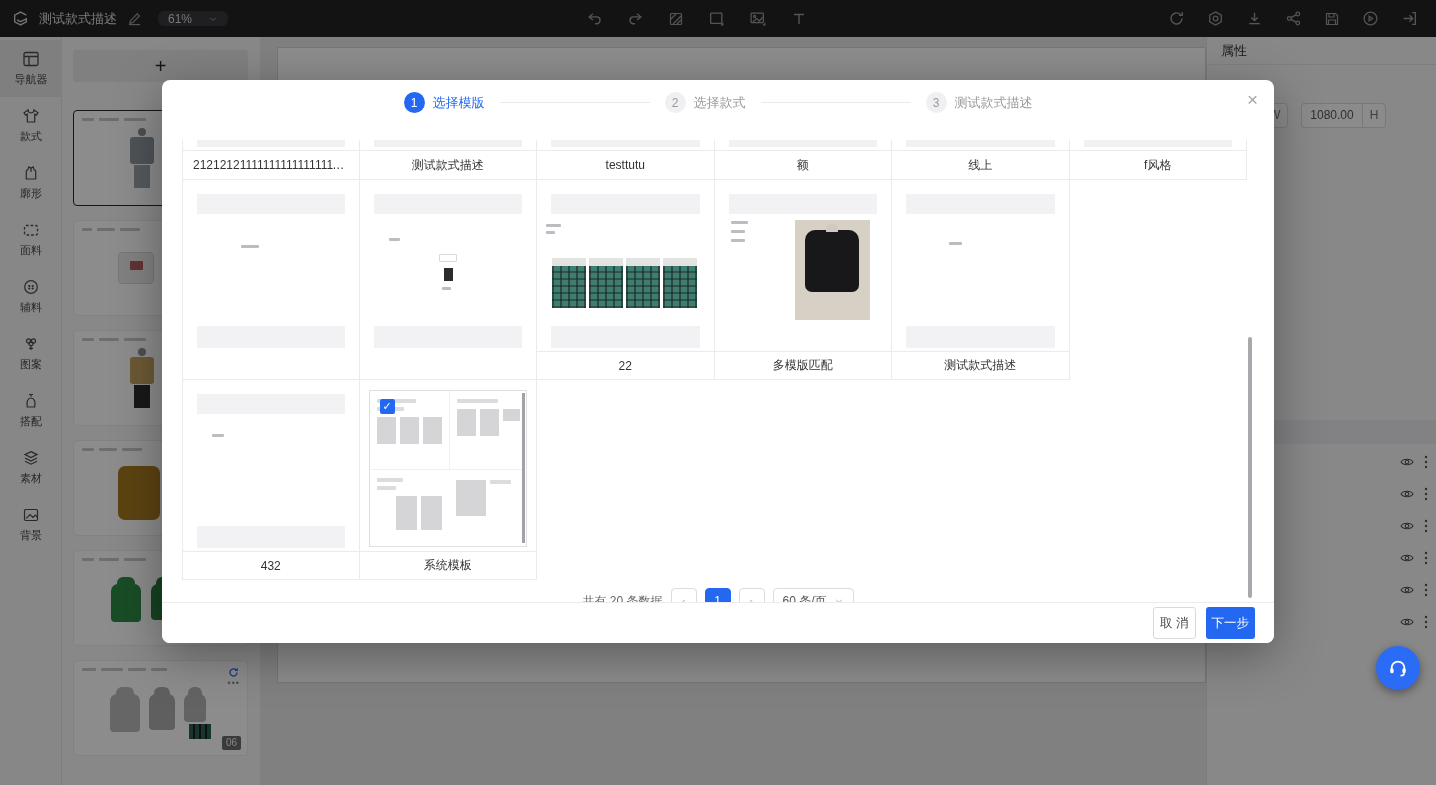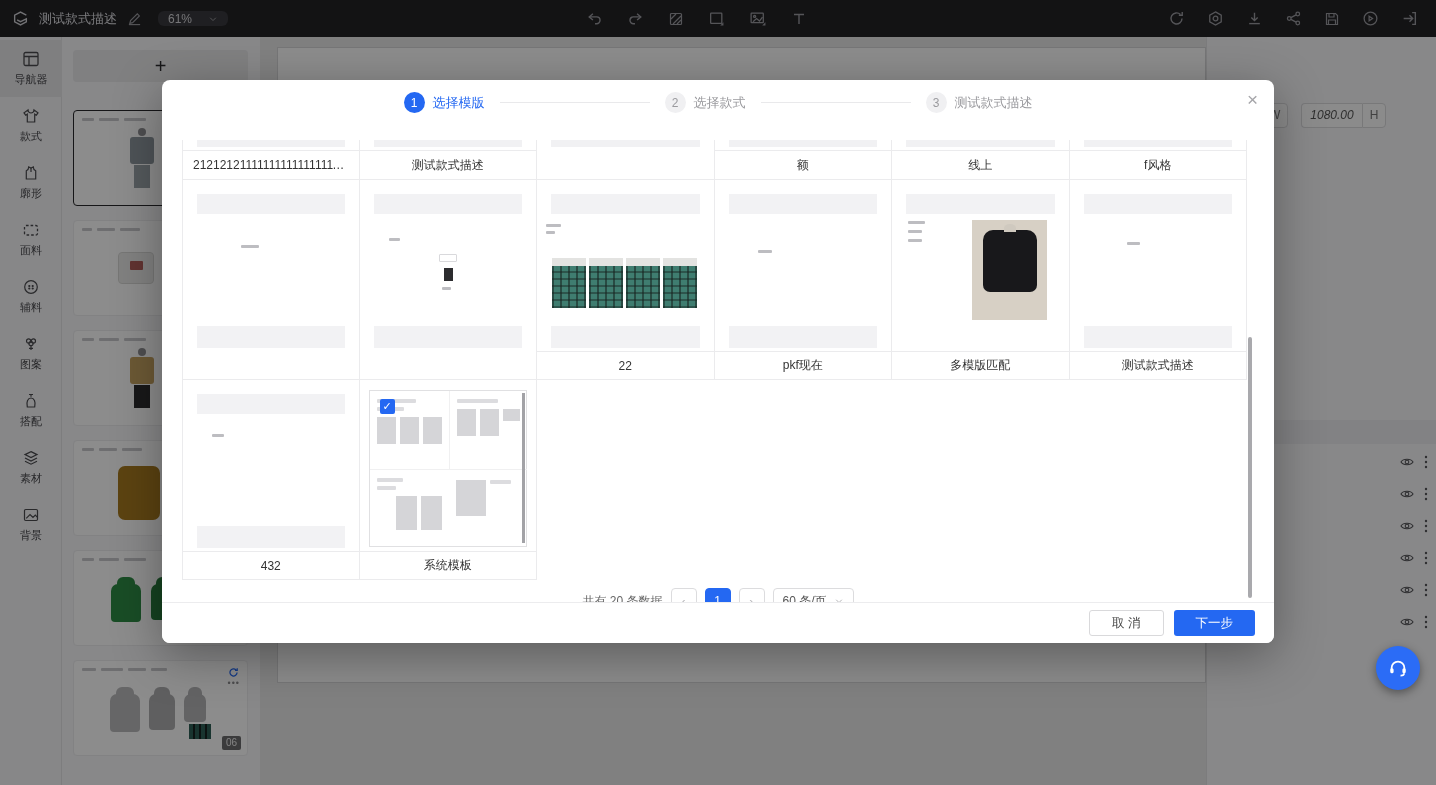--- a/index.html
+++ b/index.html
@@ -65,21 +65,21 @@
     background:#ffffff; border:1px solid #d7d7d9; }
 
   
   .rightpanel { position:absolute; top:37px; right:0; width:230px; bottom:0;
     background:#f7f7f9; border-left:1px solid #e2e2e4; z-index:1; }
   .rp-title { height:28px; line-height:28px; padding-left:14px; font-size:13px;
     color:#333; border-bottom:1px solid #e7e7ea; }
   .rp-inputs { position:absolute; left:0; top:66px; display:flex; gap:13px; padding-left:20px; }
   .ipt { display:flex; height:25px; font-size:12px; color:#555; }
   .ipt .val { min-width:38px; padding:0 8px; line-height:23px; background:#fdfdfd;
-    border:1px solid #dadadd; border-right:none; border-radius:4px 0 0 4px;font-style:italic; }
+    border:1px solid #dadadd; border-right:none; border-radius:4px 0 0 4px; }
   .ipt .sfx { padding:0 7px; line-height:23px; background:#fdfdfd;
     border:1px solid #dadadd; border-radius:0 4px 4px 0; color:#777; }
   .rp-band { position:absolute; left:0; top:383px; right:0; height:24px; background:#ededf0; }
   .rp-rows { position:absolute; left:0; top:409px; right:0; }
   .rp-row { height:32px; display:flex; align-items:center; justify-content:flex-end;
     gap:9px; padding-right:8px; color:#56565a; }
   .rp-row .lab { margin-right:auto; display:flex; align-items:center; gap:6px;
     padding-left:15px; font-size:12px; color:#333; }
 
   
@@ -146,21 +146,21 @@
   .pager { position:absolute; left:0; right:0; top:508px; display:flex; align-items:center;
     justify-content:center; gap:8px; font-size:12px; color:#666; z-index:1; }
   .pbox { width:26px; height:26px; border:1px solid #dcdcde; border-radius:4px; display:flex;
     align-items:center; justify-content:center; color:#b9b9bc; font-size:13px; background:#fff; }
   .pbox.cur { background:#2468f2; border-color:#2468f2; color:#fff; font-size:12px; }
   .psel { height:26px; border:1px solid #dcdcde; border-radius:4px; padding:0 9px; display:flex;
     align-items:center; gap:7px; color:#555; background:#fff; }
   .mfooter { position:absolute; left:0; right:0; bottom:0; height:41px; border-top:1px solid #ececee;
     background:#fff; border-radius:0 0 8px 8px; display:flex; align-items:center;
     justify-content:flex-end; gap:10px; padding-right:19px; z-index:2; }
-  .btn { height:26px; padding:0 22px; border-radius:3px; font-size:12.5px; display:flex; align-items:center; }
+  .btn { height:32px; padding:0 6px; border-radius:3px; font-size:12.5px; display:flex; align-items:center; }
   .btn.ghost { border:1px solid #d9d9db; color:#444; background:#fff; }
   .btn.primary { background:#2468f2; color:#fff; }
   .mscroll { position:absolute; right:22px; top:257px; width:4px; height:261px;
     background:#a9a9ad; border-radius:2px; }
 </style>
 </head>
 <body>
 
 <div class="topbar">
   <div class="tb-left">
@@ -465,20 +465,21 @@
     </div>
     <span class="badge">06</span>
   </div>
 </div>
 
 <div class="workspace">
   <div class="canvas"></div>
 </div>
 
 <div class="rightpanel">
+  <div class="rp-title">属性</div>
   <div class="rp-inputs">
     <div class="ipt">
       <span class="val" style="min-width:34px"></span>
       <span class="sfx">W</span>
     </div>
     <div class="ipt">
       <span class="val">1080.00</span>
       <span class="sfx">H</span>
     </div>
   </div>
@@ -596,20 +597,21 @@
       <div class="cell">
           <div class="clip">
             <div class="bar"></div>
           </div>
           <div class="lb1">测试款式描述</div>
         </div>
       <div class="cell">
           <div class="clip">
             <div class="bar"></div>
           </div>
+          <div class="lb1">testtutu</div>
         </div>
       <div class="cell">
           <div class="clip">
             <div class="bar"></div>
           </div>
           <div class="lb1">额</div>
         </div>
       <div class="cell">
           <div class="clip">
             <div class="bar"></div>
@@ -647,28 +649,20 @@
           <div class="tb"></div>
           <span class="tx" style="left:9px;top:44px;width:15px"></span>
           <span class="tx" style="left:9px;top:51px;width:9px"></span>
           <div class="skirt" style="left:15px"></div>
           <div class="skirt" style="left:52px"></div>
           <div class="skirt" style="left:89px"></div>
           <div class="skirt" style="left:126px"></div>
           <div class="bb"></div>
         </div>
         <div class="lb2">22</div>
-      </div>
-      <div class="cell">
-        <div class="bodyc">
-            <div class="tb"></div>
-            <span class="tx" style="left:43px;top:70px;width:14px"></span>
-            <div class="bb"></div>
-          </div>
-        <div class="lb2">pkf现在</div>
       </div>
       <div class="cell">
         <div class="bodyc">
           <div class="tb"></div>
           <span class="tx" style="left:16px;top:41px;width:17px"></span>
           <span class="tx" style="left:16px;top:50px;width:14px"></span>
           <span class="tx" style="left:16px;top:59px;width:14px"></span>
           <div class="jacketimg"></div>
         </div>
         <div class="lb2">多模版匹配</div>

